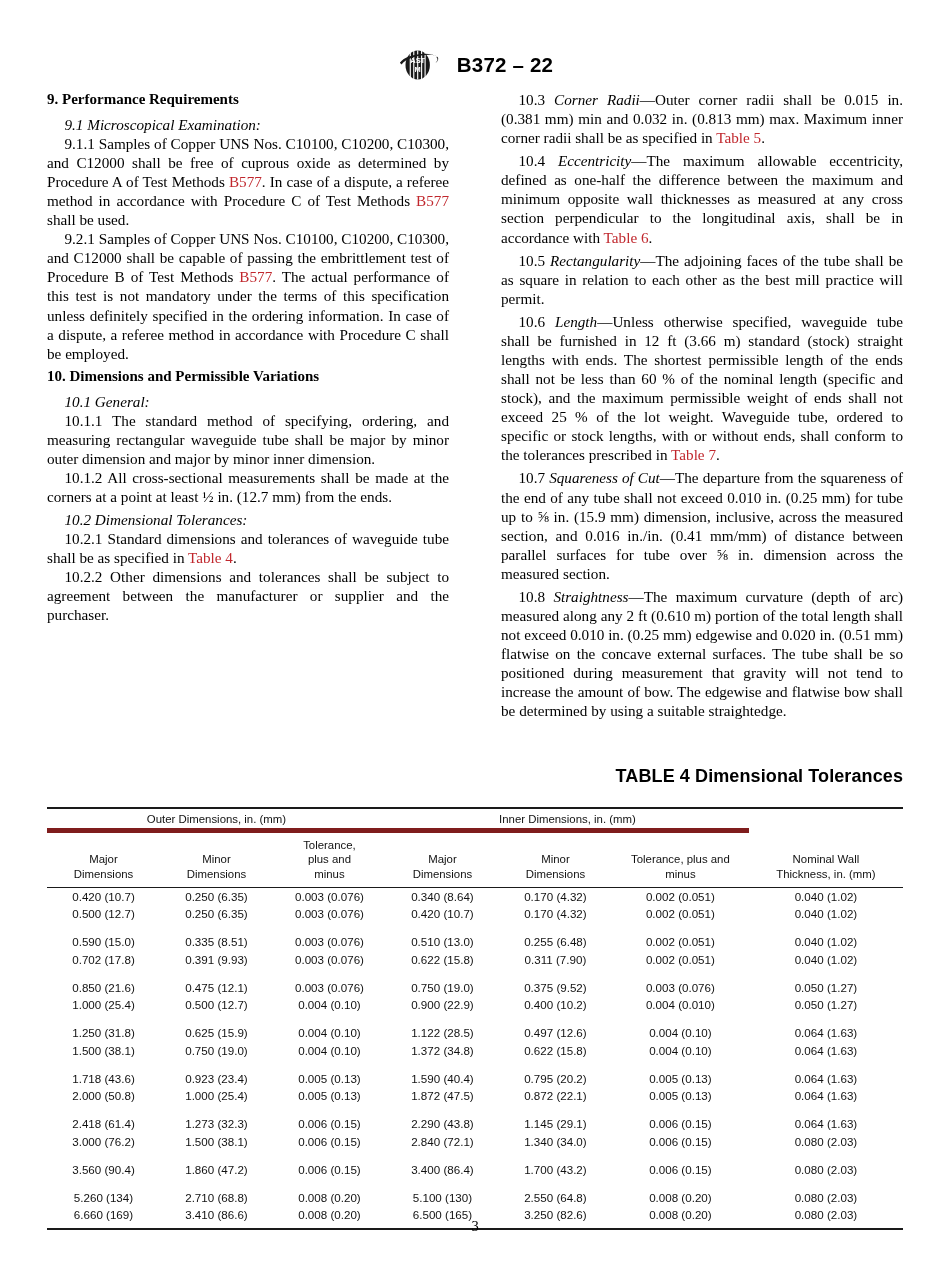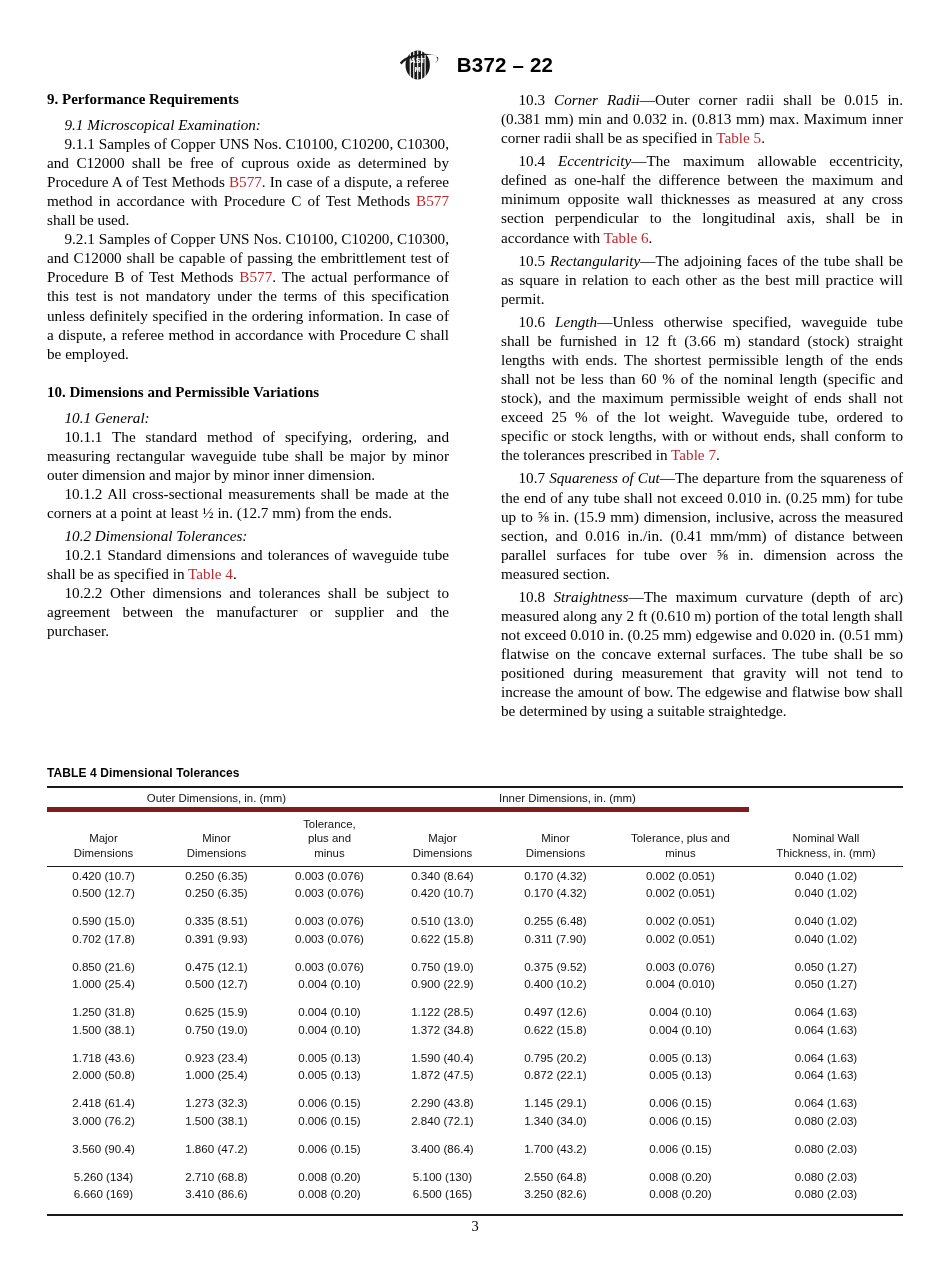--- a/index.html
+++ b/index.html
@@ -63,21 +63,21 @@
 
   h2.sec-head {
     font-size: 15px;
     font-weight: bold;
     margin: 0 0 6px 0;
     padding: 0;
     line-height: 1.25;
     text-indent: 0;
   }
   h2.sec-head.spaced {
-    margin-top: 20px;
+    margin-top: 4px;
   }
 
   p.para {
     margin: 0;
     padding: 0;
     font-size: 15.2px;
     line-height: 1.255;
     text-align: justify;
     text-indent: 1.15em;
     hyphens: manual;
@@ -91,23 +91,23 @@
   
   .table-block {
     position: absolute;
     left: 47px;
     top: 766px;
     width: 856px;
   }
   .table-caption {
     font-family: "Liberation Sans", sans-serif;
     font-weight: bold;
-    font-size: 12px;
-    text-align: left;
-    margin-bottom: 6px;
+    font-size: 18px;
+    text-align: right;
+    margin-bottom: 20px;
     letter-spacing: 0.1px;
   }
   table.t4 {
     width: 856px;
     border-collapse: collapse;
     font-family: "Liberation Sans", sans-serif;
     font-size: 11.4px;
     color: #111;
   }
   table.t4 td, table.t4 th {
@@ -145,21 +145,21 @@
     line-height: 1.3;
     font-size: 11.6px;
   }
   tr.spacer td {
     height: 11px;
     padding: 0;
     line-height: 0;
     font-size: 0;
   }
   tr.lastdata td {
-    padding-bottom: 13px;
+    padding-bottom: 6px;
   }
 
   
   .page-number {
     position: absolute;
     left: 0;
     top: 1218px;
     width: 950px;
     text-align: center;
     font-size: 14.5px;

